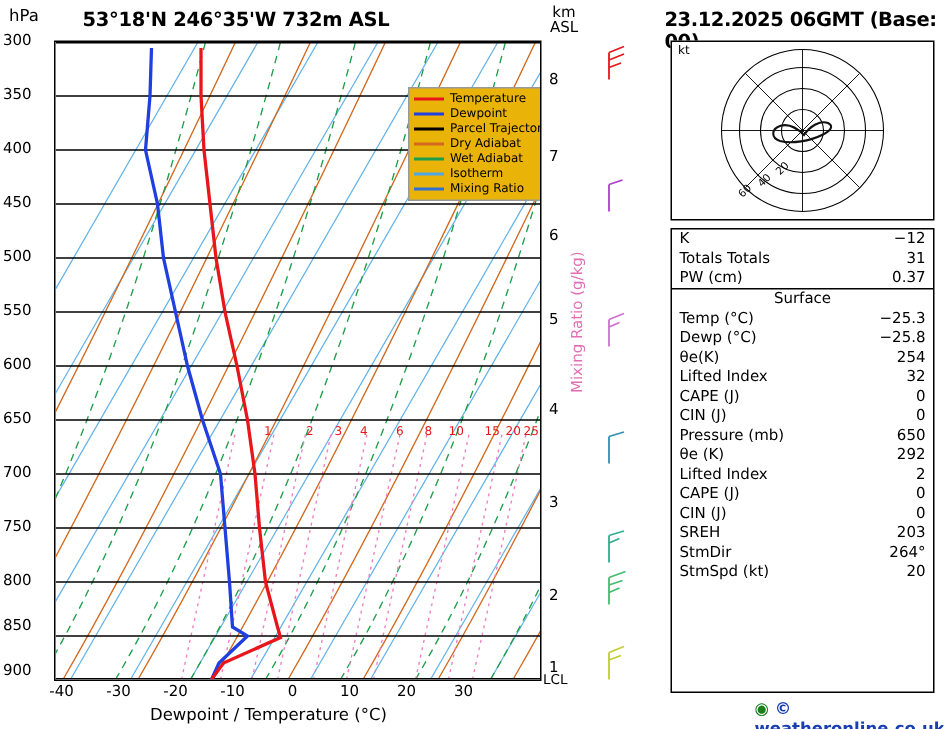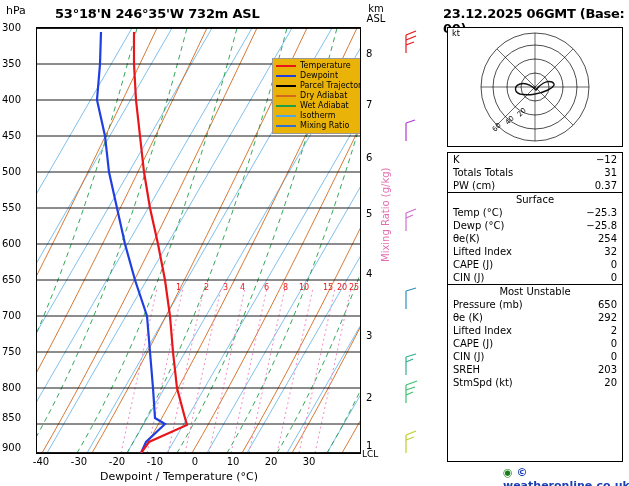--- a/index.html
+++ b/index.html
@@ -308,21 +308,20 @@
   </div>
   <div class="prow">
     <span class="k">CAPE (J)</span>
     <span class="v">0</span>
   </div>
   <div class="prow">
     <span class="k">CIN (J)</span>
     <span class="v">0</span>
   </div>
 
-  <div class="sechead">Most Unstable</div>
   <div class="prow">
     <span class="k">Pressure (mb)</span>
     <span class="v">650</span>
   </div>
   <div class="prow">
     <span class="k">θe (K)</span>
     <span class="v">292</span>
   </div>
   <div class="prow">
     <span class="k">Lifted Index</span>
@@ -333,20 +332,24 @@
     <span class="v">0</span>
   </div>
   <div class="prow">
     <span class="k">CIN (J)</span>
     <span class="v">0</span>
   </div>
 
   <div class="prow">
     <span class="k">SREH</span>
     <span class="v">203</span>
+  </div>
+  <div class="prow">
+    <span class="k">StmDir</span>
+    <span class="v">264°</span>
   </div>
   <div class="prow">
     <span class="k">StmSpd (kt)</span>
     <span class="v">20</span>
   </div>
 </div>
 
 <div class="abs" id="copyright">
   <span class="globe">◉</span>
   <span>© weatheronline.co.uk</span>

